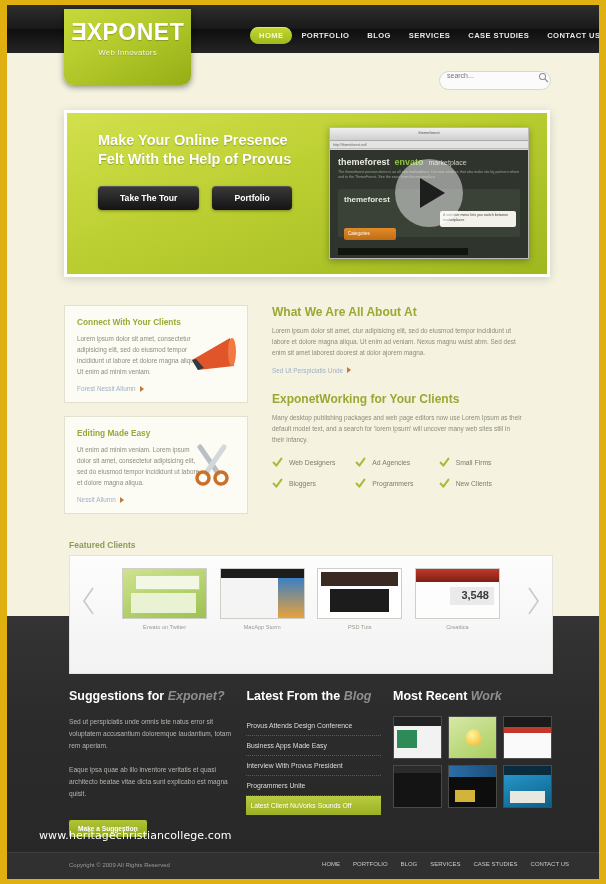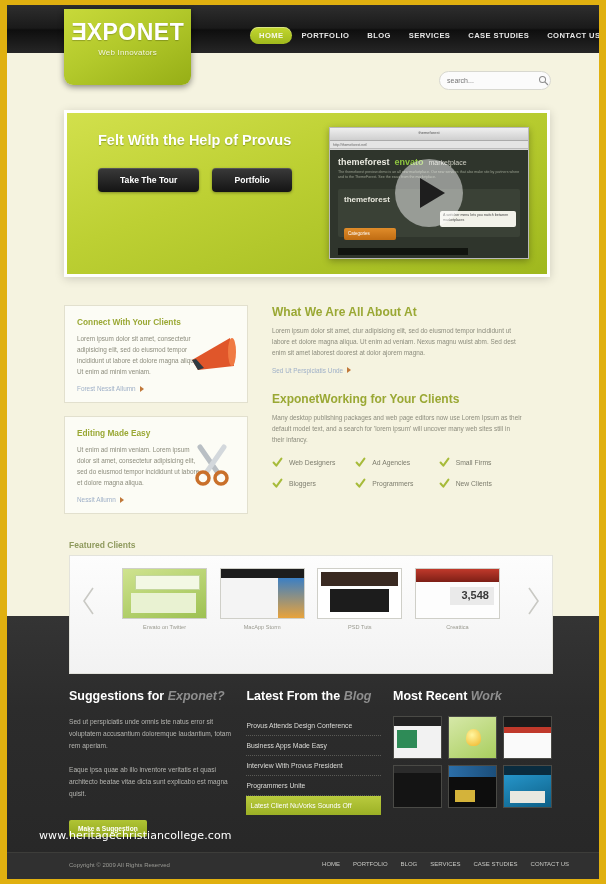--- a/index.html
+++ b/index.html
@@ -61,21 +61,21 @@
   .logo-sub {
     font-size: 8px; color: #f4f7e0; margin-top: 4px; letter-spacing: .2px;
     text-shadow: 0 1px 1px rgba(0,0,0,.18);
   }
 
   
   .search-wrap {
     position: absolute; right: 48px; top: 66px;
     width: 112px; height: 19px;
     background: #fbfbfb; border: 1px solid #d8d8d0; border-radius: 10px;
-    display: flex; align-items: center; padding: 0 7px;
+    display: flex; align-items: flex-start; padding: 0 7px;
     z-index: 4;
   }
   .search-input {
     flex: 1; border: none; outline: none; background: transparent;
     font-size: 7px; color: #a9a9a0; font-family: "Liberation Sans", sans-serif;
   }
   .search-icon { width: 11px; height: 11px; flex: 0 0 11px; }
 
   
   .hero {
@@ -357,20 +357,21 @@
     <input class="search-input" type="text" placeholder="search..." style="">
     <svg class="search-icon" viewBox="0 0 16 16">
       <circle cx="6.6" cy="6.6" r="4.4" fill="none" stroke="#8d8d8d" stroke-width="1.5"></circle>
       <line x1="10" y1="10" x2="14.5" y2="14.5" stroke="#8d8d8d" stroke-width="1.7"></line>
     </svg>
   </div>
 
   <div class="hero">
     <div class="hero-left">
       <div class="hero-h1">
+        <div>Make Your Online Presence</div>
         <div>Felt With the Help of Provus</div>
       </div>
       <div class="hero-btns">
         <div class="hero-btn">Take The Tour</div>
         <div class="hero-btn">Portfolio</div>
       </div>
     </div>
 
     <div class="hero-video">
       <div class="br-chrome">

